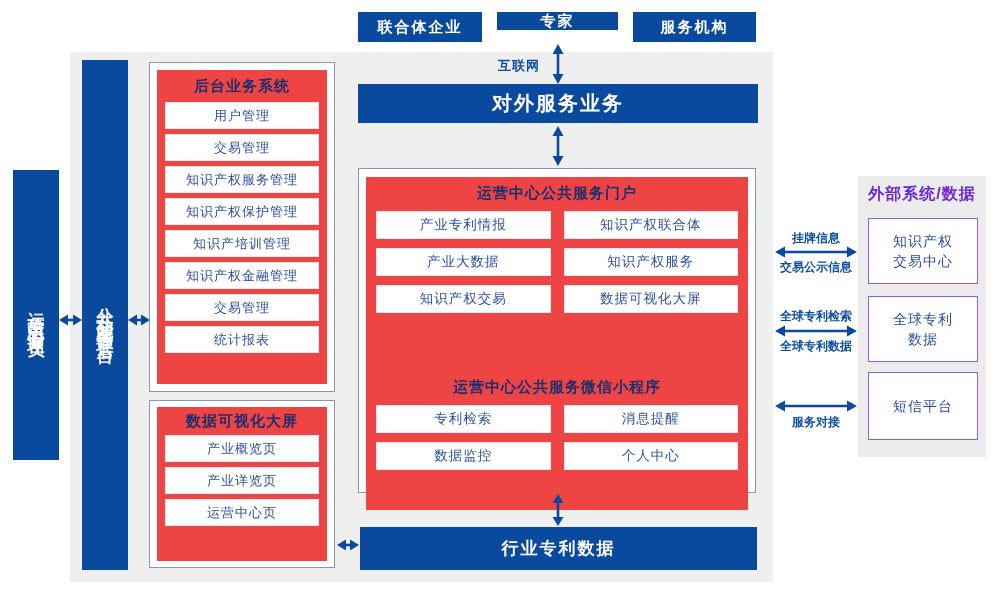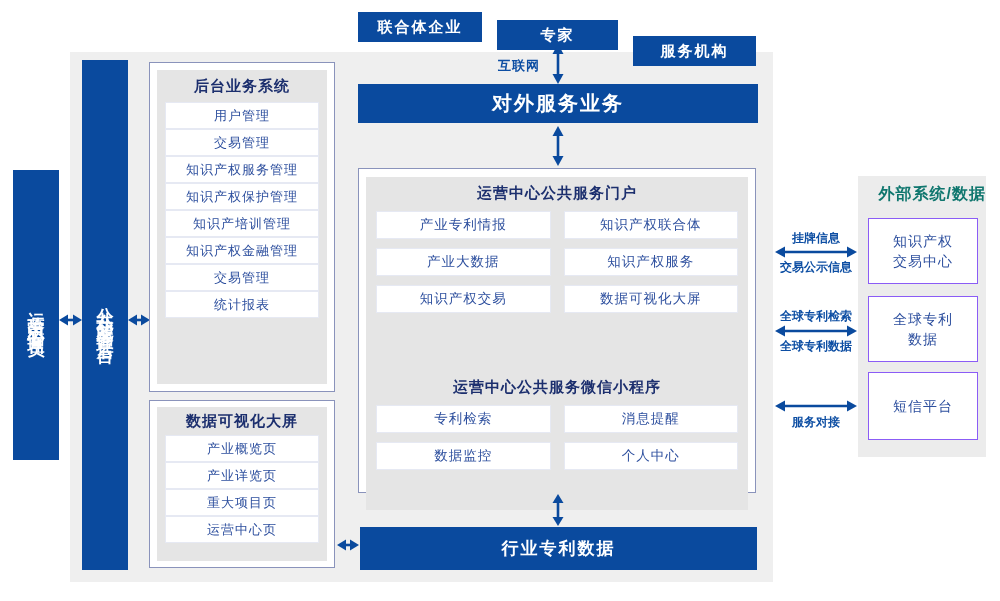--- a/index.html
+++ b/index.html
@@ -13,39 +13,39 @@
              align-items:center; justify-content:center; font-weight:bold; letter-spacing:2px; }
   .topbox { font-size:15px; }
   .hbar  { font-size:20px; }
   .hbar2 { font-size:17px; }
 
   .vbox { position:absolute; background:#0a4a9e; color:#ffffff; display:flex;
           align-items:center; justify-content:center; font-weight:bold;
           writing-mode:vertical-rl; text-orientation:upright; font-size:17px; letter-spacing:5px; }
 
   .outline-box { position:absolute; background:#ffffff; border:1px solid #8a93bb; }
-  .lav-panel { position:absolute; left:7px; right:7px; background:#e5e5e5; }
+  .lav-panel { position:absolute; left:7px; right:7px; background:#ef4444; }
   .lav-title { text-align:center; font-weight:bold; color:#1c2f6e; font-size:15px;
                padding-top:7px; height:30px; letter-spacing:1px; }
-  .item-col { display:flex; flex-direction:column; padding:2px 8px 6px 8px; }
+  .item-col { display:flex; flex-direction:column; gap:5px; padding:2px 8px 6px 8px; }
   .item { background:#ffffff; border:1px solid #e6e9f3; color:#2d4f9e; font-size:13px;
           height:27px; display:flex; align-items:center; justify-content:center; letter-spacing:1px; }
   .grid2 { display:grid; grid-template-columns:1fr 1fr; gap:9px 13px; padding:4px 10px 6px 10px; }
   .item28 { height:28px; font-size:13.5px; }
 
   .blue-label { position:absolute; color:#0d4ea3; font-weight:bold; font-size:13px; letter-spacing:1px; }
   .link-label { position:absolute; color:#0d4ea3; font-weight:bold; font-size:12px;
                 width:96px; text-align:center; letter-spacing:0; }
 
   .arrow { position:absolute; }
   .arrow svg { display:block; }
   .arrow line { stroke:#0a4a9e; }
   .arrow polygon { fill:#0a4a9e; }
 
-  .ext-title { position:absolute; left:0; right:0; top:8px; text-align:right; color:#0f766e;
+  .ext-title { position:absolute; left:0; right:0; top:8px; text-align:center; color:#6d28d9;
                font-weight:bold; font-size:16px; letter-spacing:1px; }
   .ext-box { position:absolute; left:10px; width:110px; background:#ffffff; border:1px solid #8b5cf6;
              color:#2d4f9e; font-size:14px; display:flex; flex-direction:column;
              align-items:center; justify-content:center; line-height:1.45; letter-spacing:1px; }
 </style>
 </head>
 <body>
 
 <div id="stage">
 
@@ -59,22 +59,22 @@
     <div class="ext-box" style="top:120px; height:66px;">
       <span>全球专利</span>
       <span>数据</span>
     </div>
     <div class="ext-box" style="top:196px; height:68px;">
       <span>短信平台</span>
     </div>
   </div>
 
   <div class="bluebox topbox" style="left:358px; top:12px; width:124px; height:30px;">联合体企业</div>
-  <div class="bluebox topbox" style="left:497px; top:20px; width:121px; height:30px;">专家</div>
-  <div class="bluebox topbox" style="left:633px; top:12px; width:123px; height:30px;margin-top:24px;">服务机构</div>
+  <div class="bluebox topbox" style="left:497px; top:12px; width:121px; height:18px;">专家</div>
+  <div class="bluebox topbox" style="left:633px; top:12px; width:123px; height:30px;">服务机构</div>
 
   <div class="blue-label" style="left:498px; top:57px;">互联网</div>
   <div class="arrow" style="left:551px; top:44px;">
     <svg width="14" height="40" viewBox="0 0 14 40">
       <line x1="7" y1="8" x2="7" y2="32" stroke-width="2.6"></line>
       <polygon points="7,0 1.5,10 12.5,10"></polygon>
         <polygon points="7,40 1.5,30 12.5,30"></polygon>
     </svg>
   </div>
 
@@ -122,21 +122,20 @@
       </div>
     </div>
   </div>
 
   <div class="outline-box" style="left:149px; top:400px; width:186px; height:168px;">
     <div class="lav-panel" style="top:6px; bottom:6px;">
       <div class="lav-title" style="padding-top:5px; height:26px;">数据可视化大屏</div>
       <div class="item-col" style="padding-top:2px;">
         <div class="item">产业概览页</div>
         <div class="item">产业详览页</div>
-        <div class="item">重大项目页</div>
         <div class="item">运营中心页</div>
       </div>
     </div>
   </div>
 
   <div class="outline-box" style="left:358px; top:168px; width:398px; height:325px;">
     <div class="lav-panel" style="top:8px; height:228px;">
       <div class="lav-title">运营中心公共服务门户</div>
       <div class="grid2">
         <div class="item item28">产业专利情报</div>

